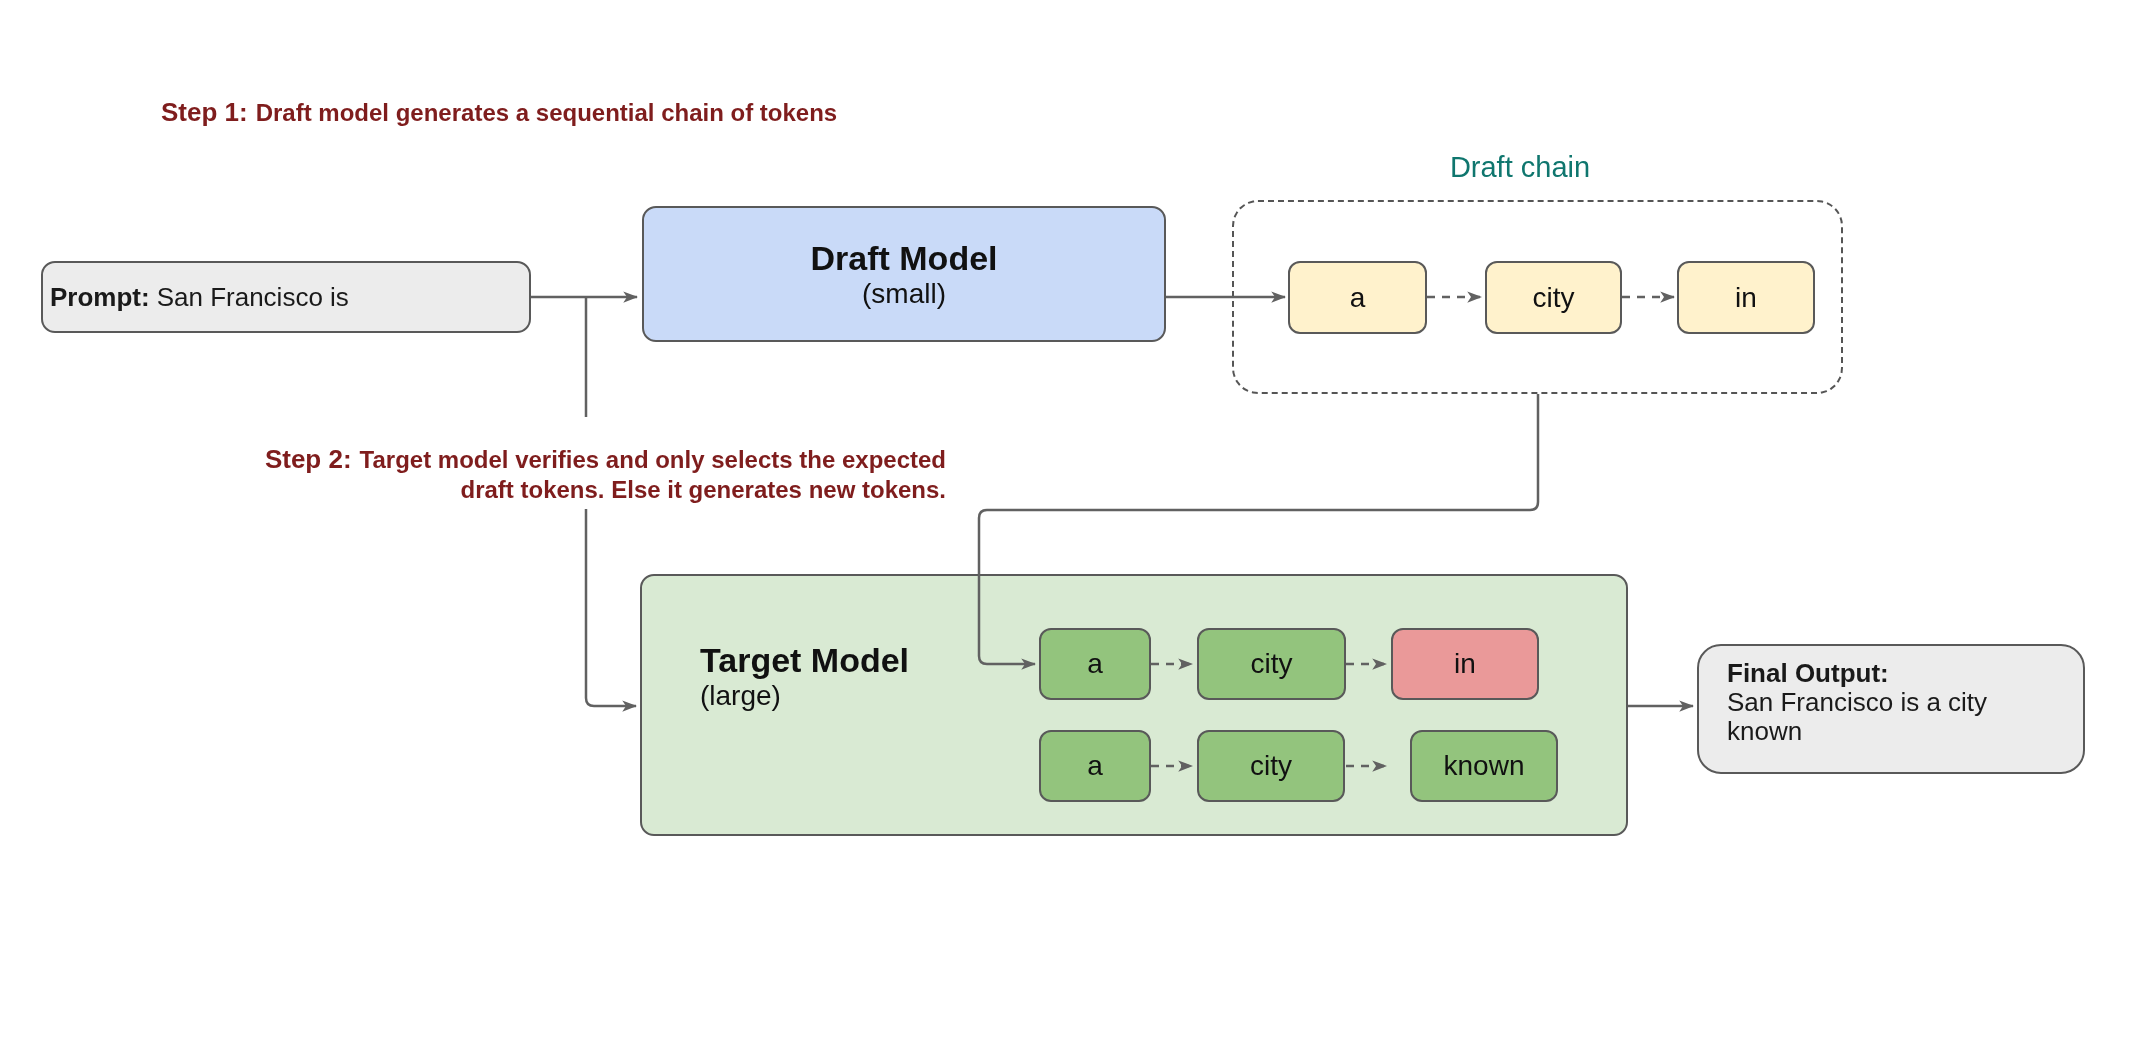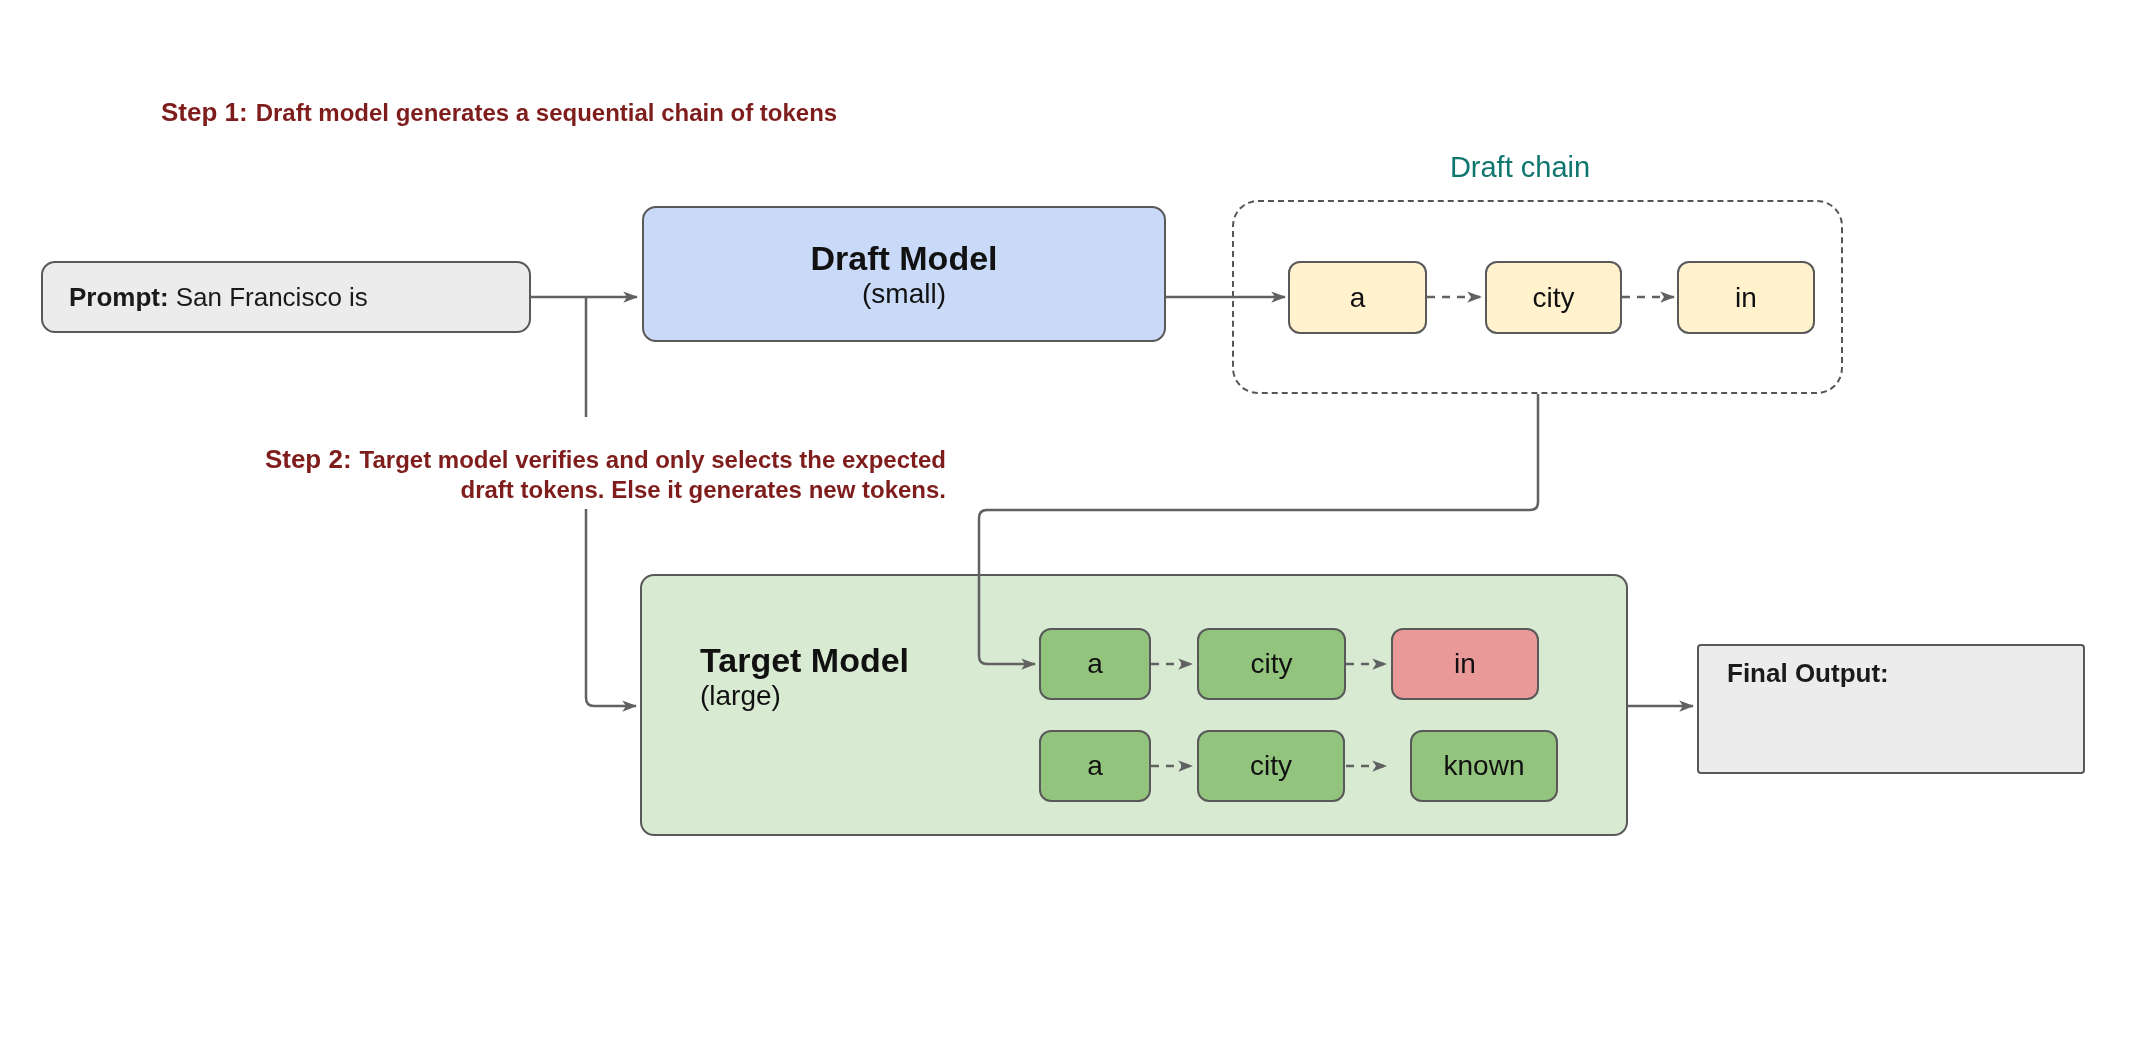--- a/index.html
+++ b/index.html
@@ -24,24 +24,24 @@
     position:absolute;left:700px;top:574px;height:203px;z-index:3;
     display:flex;flex-direction:column;justify-content:center;align-items:flex-start;
   }
   
   .iobox{
     position:absolute;z-index:1;background:#ececec;border:2.5px solid #595959;
     box-sizing:border-box;font-size:26px;color:#1a1a1a;
   }
   .prompt-box{
     left:41px;top:261px;width:490px;height:72px;border-radius:14px;
-    display:flex;align-items:center;padding-left:26px;
+    display:flex;align-items:center;padding-left:7px;
   }
   .final-output{
-    left:1697px;top:644px;width:388px;height:130px;border-radius:4px;
+    left:1697px;top:644px;width:388px;height:130px;border-radius:24px;
     padding:13px 24px 12px 28px;line-height:29px;
   }
   .blabel{font-weight:bold;}
   .after-label{margin-left:7px;}
   
   .dashed-box{
     position:absolute;z-index:1;left:1232px;top:200px;width:611px;height:194px;
     border:2.5px dashed #555555;border-radius:26px;box-sizing:border-box;background:transparent;
   }
   .chain-label{
@@ -132,13 +132,14 @@
 <div class="tok tok-accepted row1" style="left:1039px;width:112px;">a</div>
 <div class="tok tok-accepted row1" style="left:1197px;width:149px;">city</div>
 <div class="tok tok-rejected row1" style="left:1391px;width:148px;">in</div>
 
 <div class="tok tok-accepted row2" style="left:1039px;width:112px;">a</div>
 <div class="tok tok-accepted row2" style="left:1197px;width:148px;">city</div>
 <div class="tok tok-accepted row2" style="left:1410px;width:148px;">known</div>
 
 <div class="iobox final-output">
   <div class="blabel">Final Output:</div>
+  <div>San Francisco is a city known</div>
 </div>
 
 </body></html>

